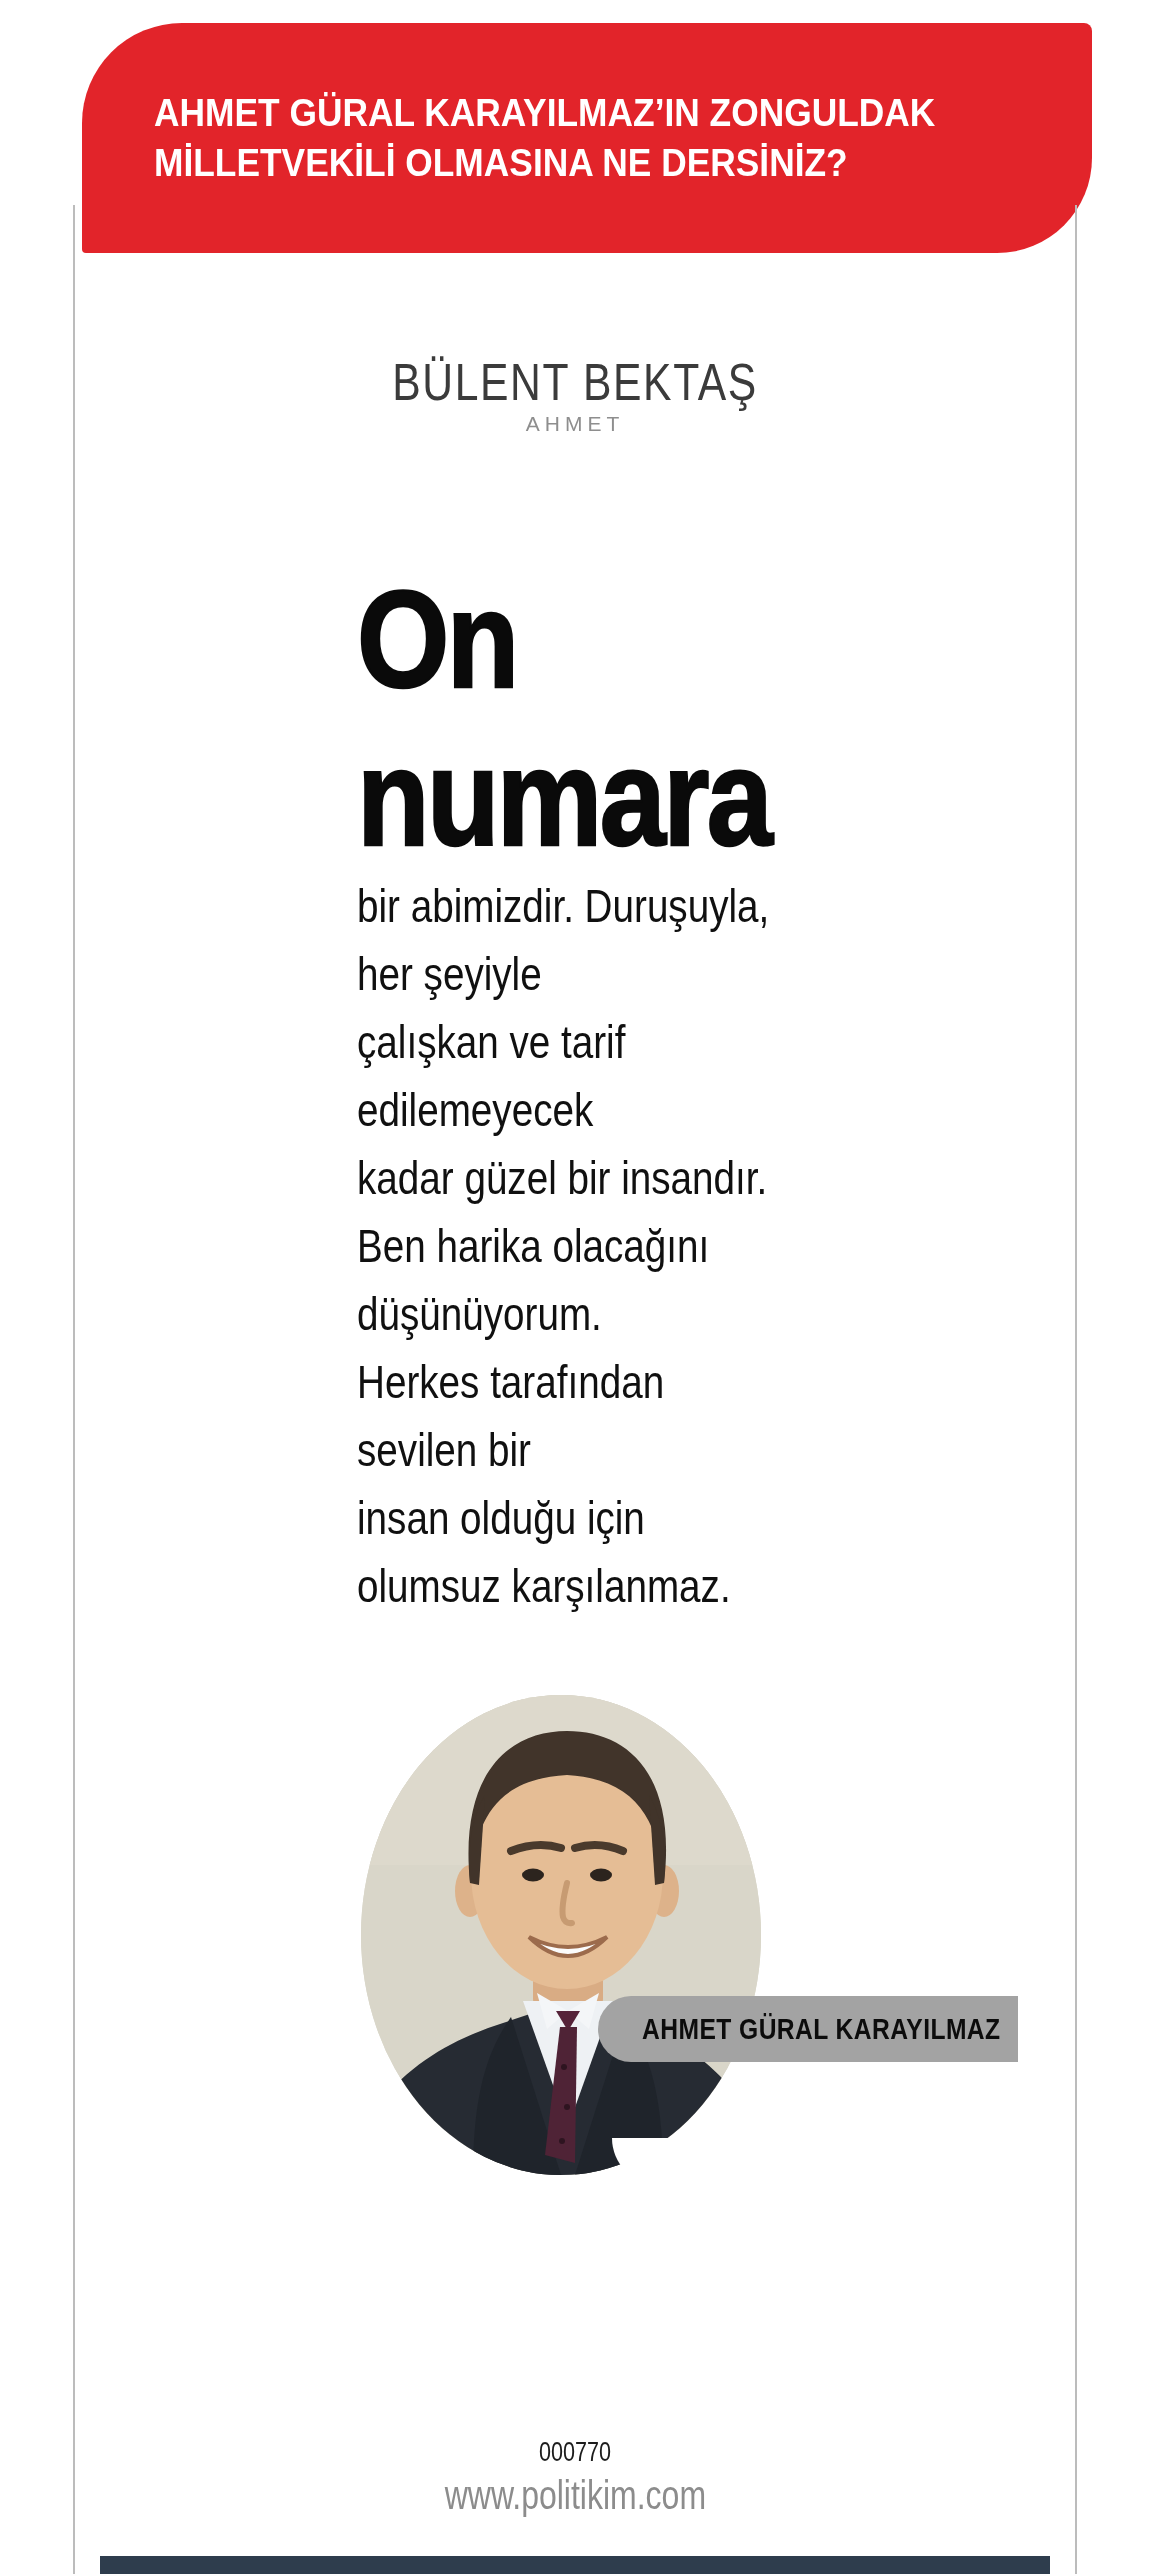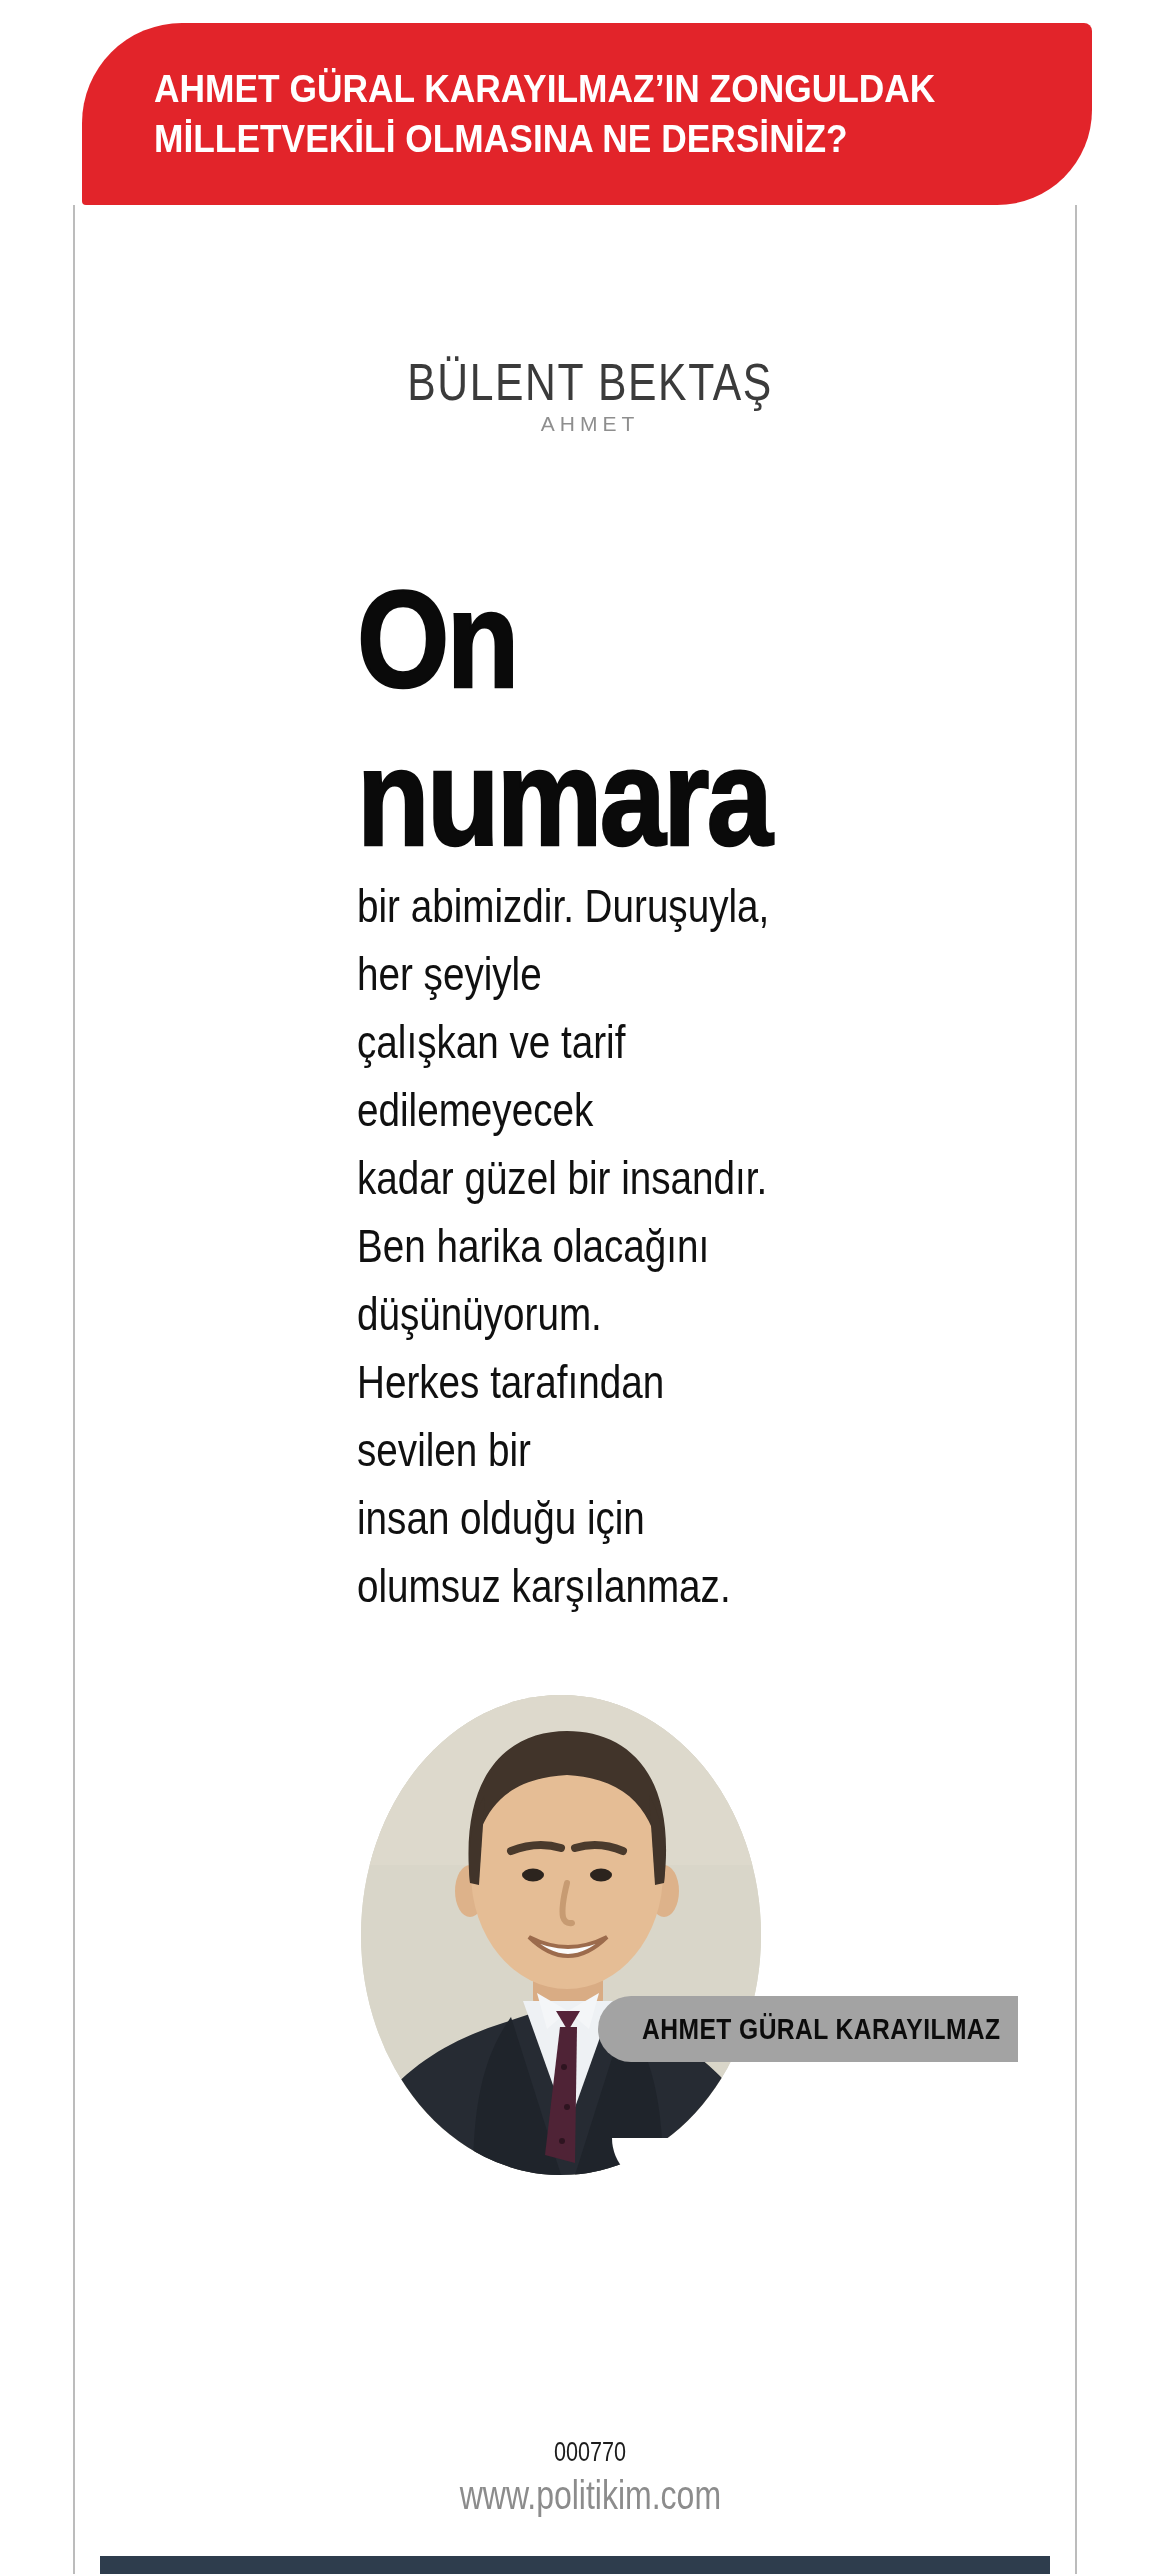--- a/index.html
+++ b/index.html
@@ -2,35 +2,35 @@
 <html><head>
 <meta charset="utf-8">
 <style>
   html,body{margin:0;padding:0;background:#ffffff;}
   .page{
     position:relative;width:1150px;height:2574px;background:#ffffff;overflow:hidden;
     font-family:"Liberation Sans","DejaVu Sans",sans-serif;
   }
   
   .banner{
-    position:absolute;left:82px;top:23px;width:1010px;height:182px;
+    position:absolute;left:82px;top:23px;width:1010px;height:230px;
     background:#e2242a;border-radius:100px 8px 95px 4px;
     display:flex;flex-direction:column;justify-content:center;
     padding-left:72px;box-sizing:border-box;
   }
   .banner-line{
     color:#ffffff;font-weight:bold;font-size:38px;line-height:50px;
     letter-spacing:0px;transform:scaleX(0.93);transform-origin:left center;white-space:nowrap;
   }
   
   .frame{
     position:absolute;left:73px;top:205px;width:1004px;height:2369px;
     border-left:2px solid #bcbcbc;border-right:2px solid #bcbcbc;box-sizing:border-box;
   }
-  .center-block{position:absolute;left:73px;width:1004px;text-align:center;padding-left:15px;}
+  .center-block{position:absolute;left:73px;width:1004px;text-align:center;}
   .speaker-name{
     top:352px;font-size:52px;font-weight:200;color:#3b3b3b;letter-spacing:2px;
   }
   .speaker-name .narrow-c{transform:scaleX(0.82);}
   .speaker-title{
     top:412px;font-size:21px;color:#8e8e8e;letter-spacing:5px;font-weight:normal;
   }
   .narrow-c{display:inline-block;transform:scaleX(0.8);transform-origin:center;}
   .headline{
     position:absolute;left:357px;top:560px;color:#0a0a0a;font-weight:bold;

